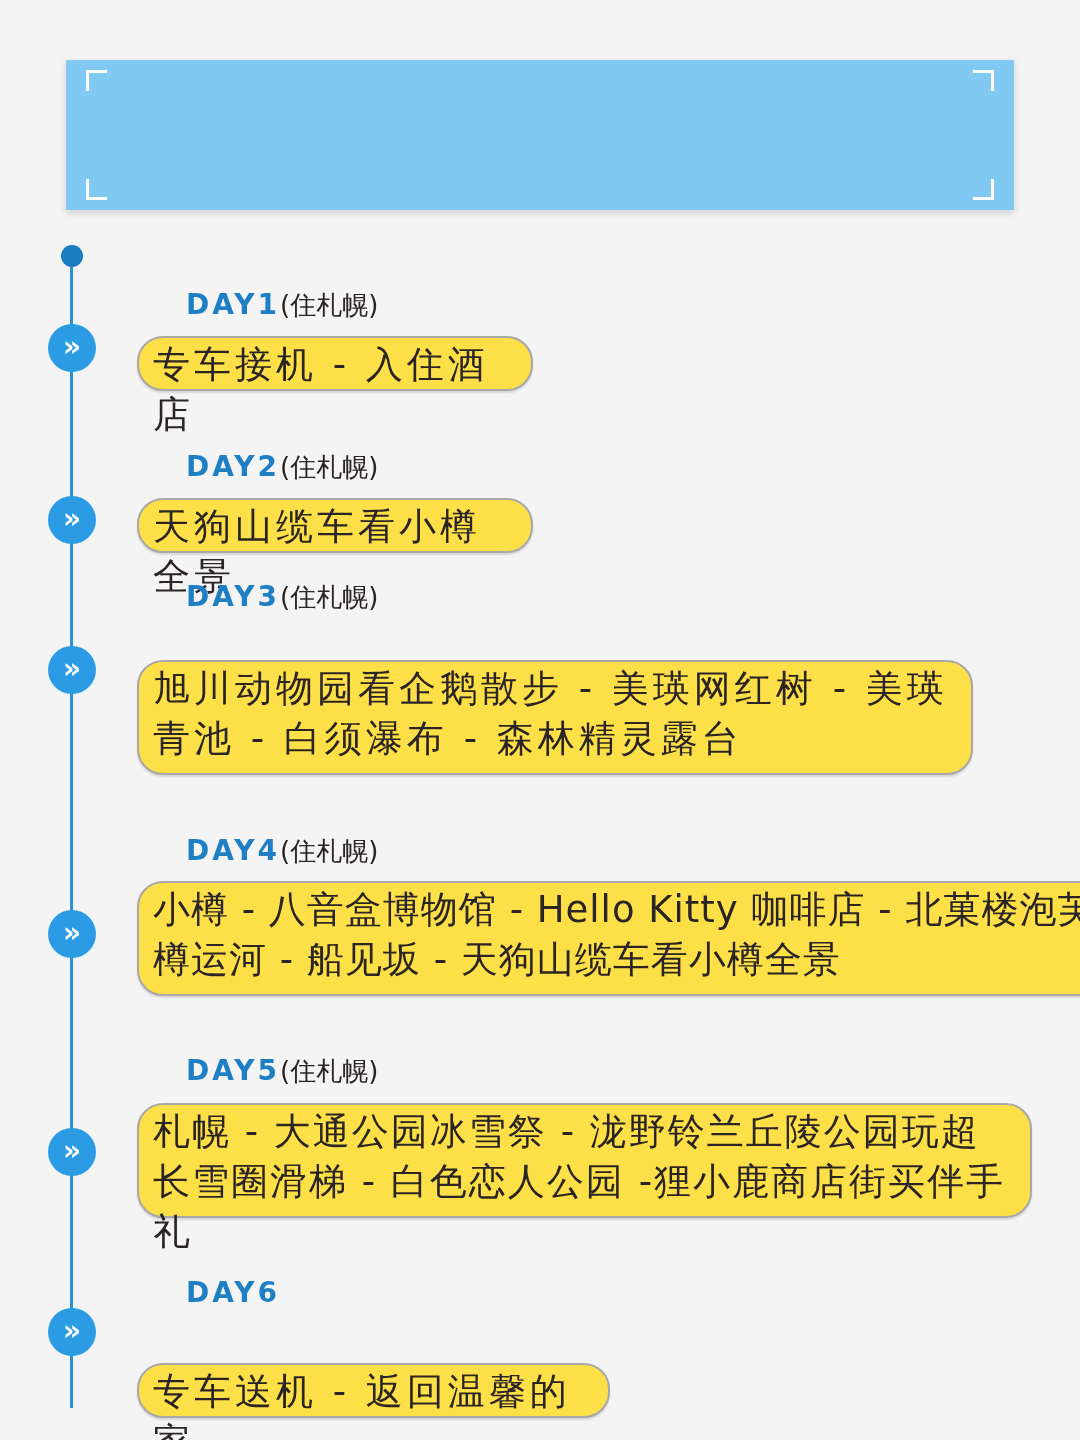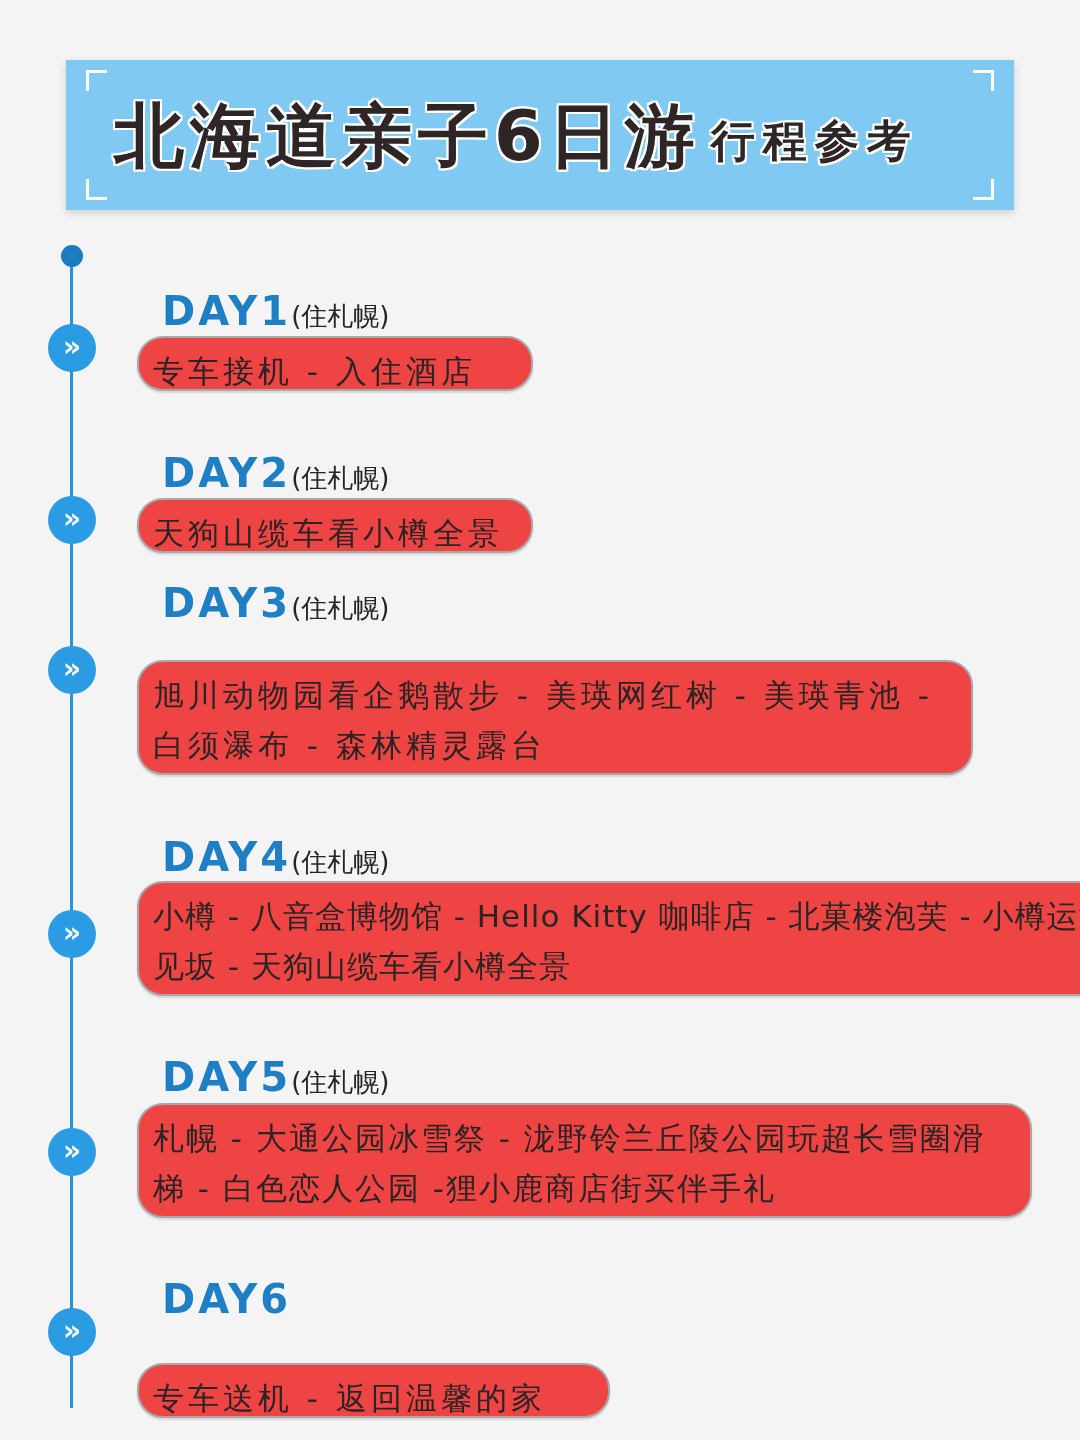--- a/index.html
+++ b/index.html
@@ -42,43 +42,40 @@
       position: absolute; left: 48px; width: 48px; height: 48px; border-radius: 50%;
       background: #2b9be3; color: #ffffff;
       font-size: 28px; line-height: 46px; text-align: center; font-weight: bold;
     }
     .day-title {
       position: absolute; left: 162px;
       white-space: nowrap;
     }
     .day-label {
       font-family: "DejaVu Sans", sans-serif; font-weight: bold;
-      font-size: 40px; color: #1e7fc4; letter-spacing: 3px;
+      font-size: 28px; color: #1e7fc4; letter-spacing: 3px; margin-left: 24px;
     }
     .day-stay { font-size: 26px; color: #2b2424; }
     .card {
-      position: absolute; left: 137px; background: #ef4444;
+      position: absolute; left: 137px; background: #fde047;
       border: 2px solid #a8a8a8; border-radius: 26px;
       box-shadow: 0 2px 2px rgba(0,0,0,0.12);
-      font-size: 31px; letter-spacing: 4px; line-height: 50px;
-      padding: 8px 14px; box-sizing: border-box;
+      font-size: 37px; letter-spacing: 4px; line-height: 50px;
+      padding: 2px 14px; box-sizing: border-box;
       color: #2b2424;
     }
   </style>
 </head>
 <body>
 
 <div class="banner">
   <div class="corner c-tl"></div>
   <div class="corner c-tr"></div>
   <div class="corner c-bl"></div>
   <div class="corner c-br"></div>
-  <div class="banner-title">
-    <span>北海道亲子6日游</span><span class="banner-sub">行程参考</span>
-  </div>
 </div>
 
 <div class="timeline-line"></div>
 <div class="timeline-start"></div>
 
 <div class="node" style="top:324px">»</div>
 <div class="day-title" style="top:288px">
   <span class="day-label">DAY1</span><span class="day-stay">(住札幌)</span>
 </div>
 <div class="card" style="top:336px; width:396px; height:55px;">专车接机 - 入住酒店</div>

